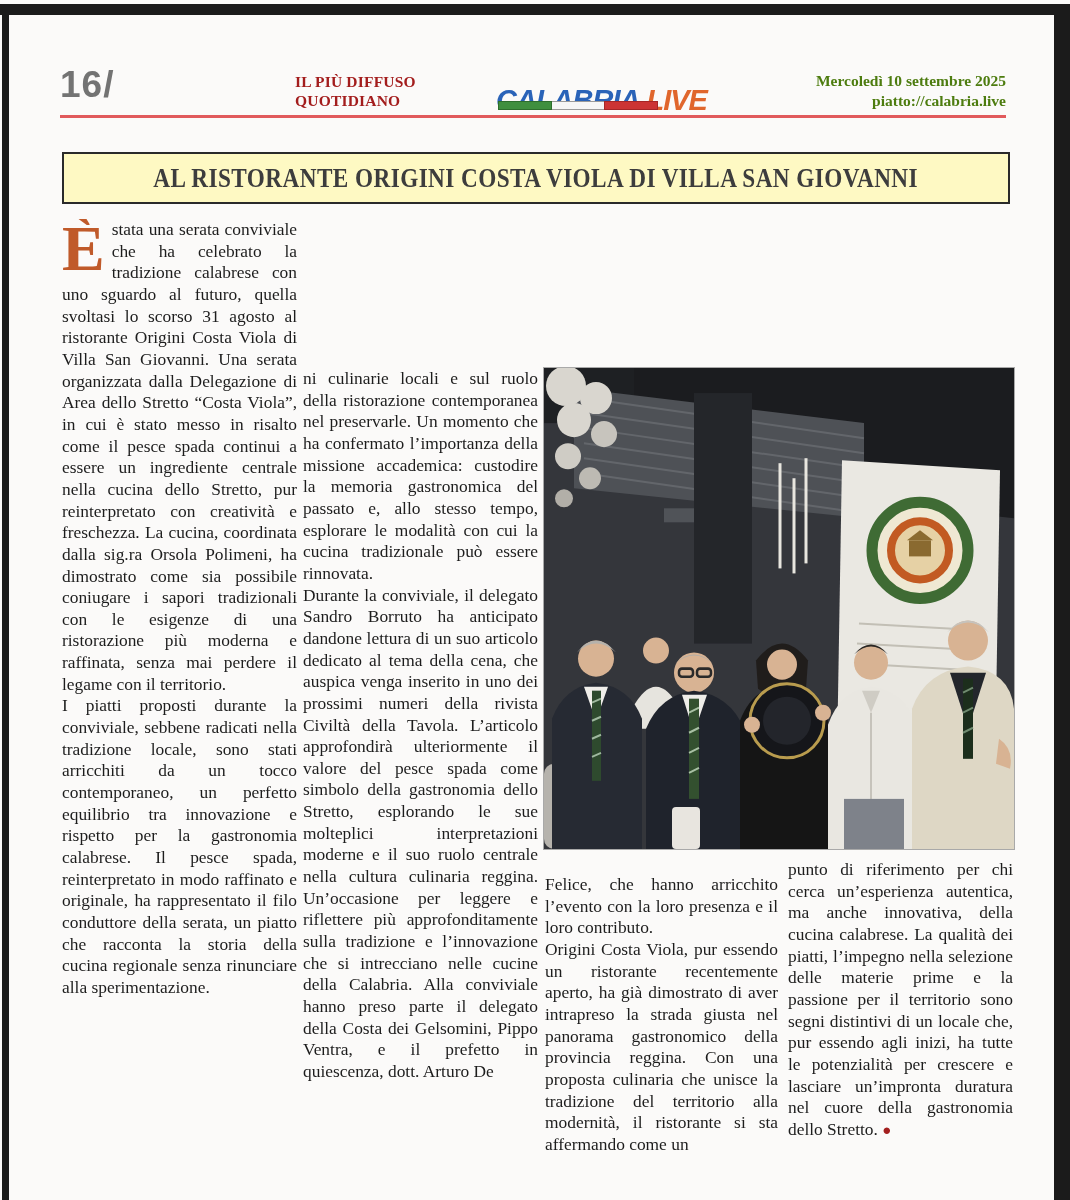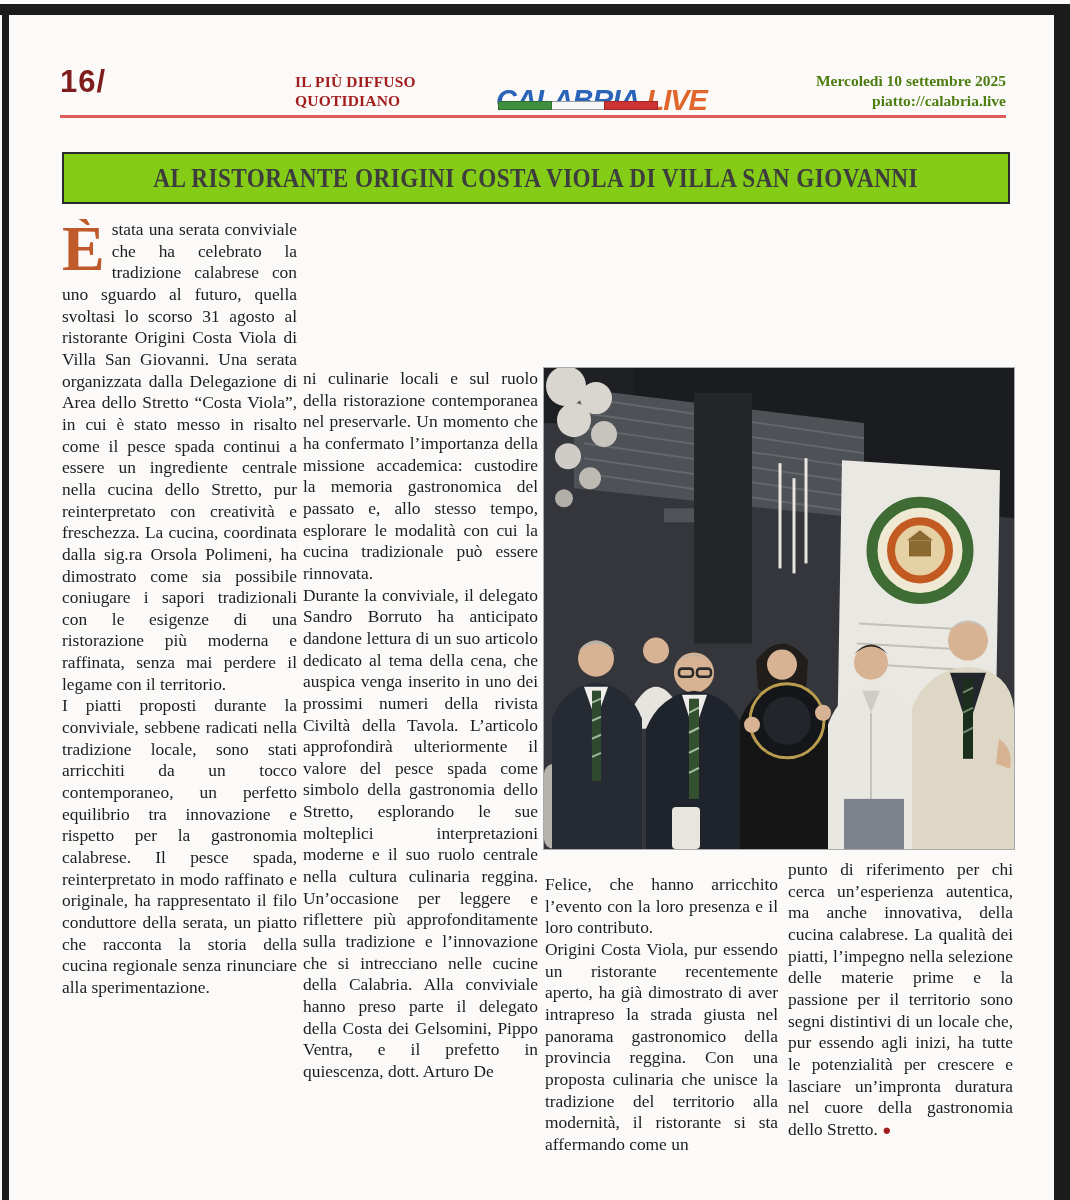--- a/index.html
+++ b/index.html
@@ -5,39 +5,39 @@
   html,body{margin:0;padding:0;background:#ffffff;}
   .page{position:relative;width:1070px;height:1200px;background:#fbfaf9;overflow:hidden;
         font-family:"Liberation Serif",serif;}
   
   .frame-top{position:absolute;left:0;top:4px;width:1070px;height:11px;background:#1b1b1b;}
   .frame-left{position:absolute;left:2px;top:4px;width:7px;height:1196px;background:#1b1b1b;}
   .frame-right{position:absolute;left:1054px;top:4px;width:16px;height:1196px;background:#1b1b1b;}
 
   
   .page-num{position:absolute;left:60px;top:64px;font-family:"Liberation Sans",sans-serif;
-            font-weight:700;font-size:31px;color:#7f1d1d;letter-spacing:1px;}
+            font-weight:700;font-size:37px;color:#737373;letter-spacing:1px;}
   .tagline{position:absolute;left:295px;top:72px;width:195px;color:#a31d1d;font-weight:700;
            font-size:15.5px;line-height:19px;letter-spacing:.2px;}
   .logo{position:absolute;left:496px;top:70px;width:170px;font-family:"Liberation Sans",sans-serif;
         font-style:italic;font-weight:900;font-size:29px;letter-spacing:-1px;white-space:nowrap;margin-top:14px;}
   .logo .l1{color:#2a63b8;}
   .logo .ldot{color:#c32222;}
   .logo .l2{color:#e0662c;}
   .flagbar{position:absolute;left:498px;top:101px;width:160px;height:9px;display:flex;}
   .flagbar .g{flex:1;background:#3f8f3f;border:1px solid #2d6e2d;}
   .flagbar .w{flex:1;background:#f6f6f6;border:1px solid #9a9a9a;border-left:none;border-right:none;}
   .flagbar .r{flex:1;background:#cc3434;border:1px solid #a52626;}
   .dateblock{position:absolute;right:64px;top:71px;text-align:right;font-weight:700;
              font-size:15.5px;line-height:20px;color:#4d7c0f;}
   .red-rule{position:absolute;left:60px;top:115px;width:946px;height:3px;background:#e15a5c;}
 
   
   .kicker{position:absolute;left:62px;top:152px;width:944px;height:48px;border:2px solid #2a2a2a;
-          display:flex;align-items:center;justify-content:center;background:#84cc16;}
+          display:flex;align-items:center;justify-content:center;background:#fef9c3;}
   .kicker span{display:inline-block;transform:scaleX(.86);transform-origin:center;
                font-weight:700;font-size:27px;color:#3d3d3d;letter-spacing:.5px;white-space:nowrap;}
 
   
   .headline{position:absolute;left:303px;top:216px;width:712px;color:#8e1f1f;font-weight:700;
             font-size:53px;line-height:61px;letter-spacing:-.5px;}
   .headline div{transform:scaleX(.97);transform-origin:left;white-space:nowrap;}
 
   
   .col{position:absolute;font-size:17.4px;line-height:21.65px;color:#1d1d1d;text-align:justify;

